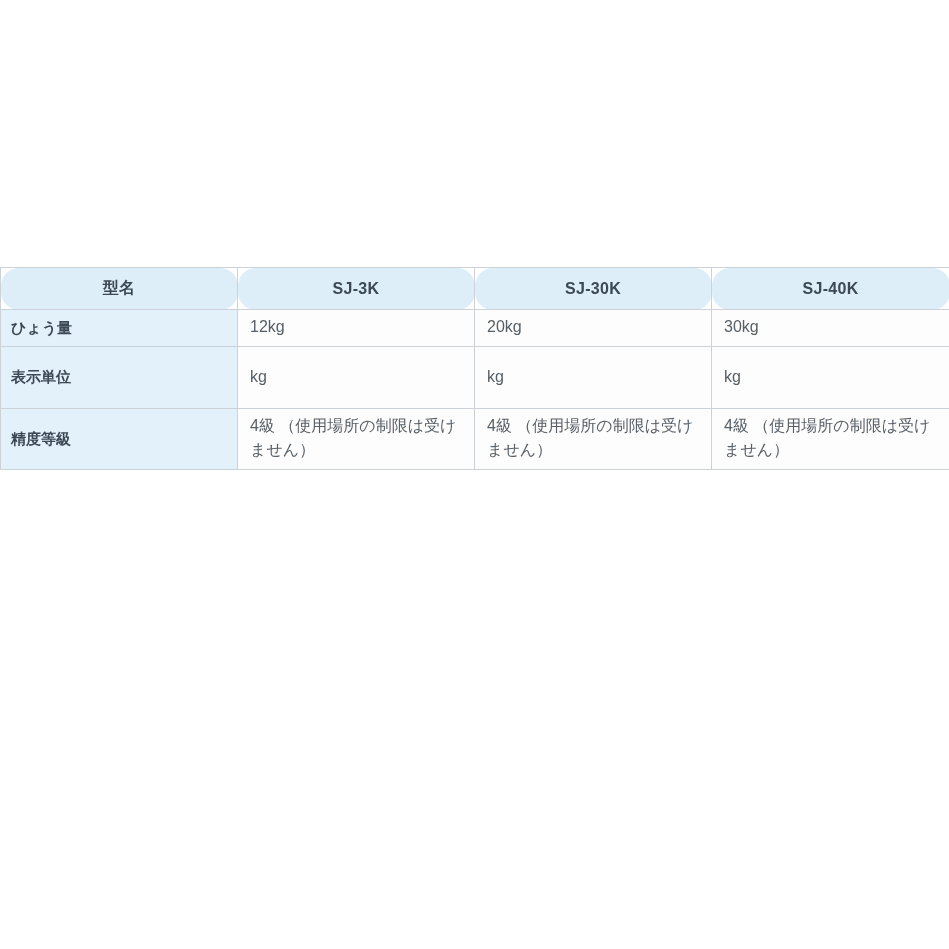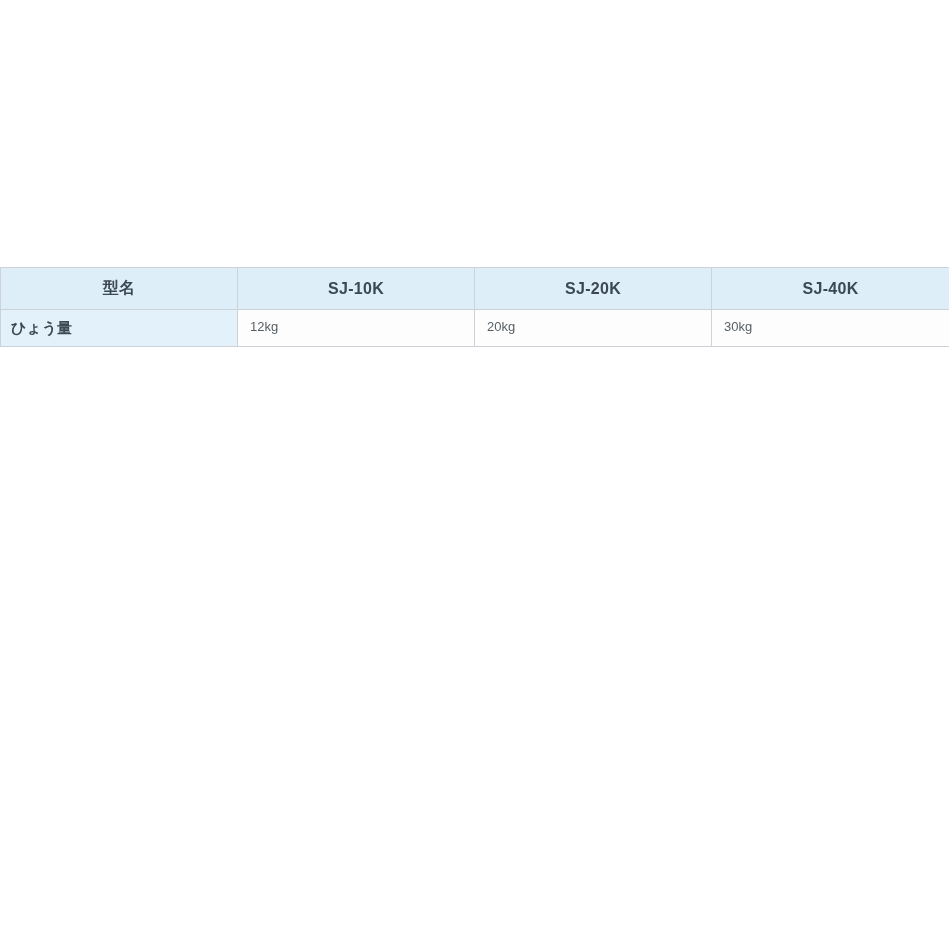--- a/index.html
+++ b/index.html
@@ -33,34 +33,35 @@
   }
   thead tr { height: 42px; }
   thead th {
     background: var(--header-bg, #ddeef9);
     color: var(--heading-text, #3c4853);
     font-size: 16px;
     font-weight: bold;
     letter-spacing: 0.3px;
     text-align: center;
     vertical-align: middle;
+    border-radius: 18px;
   }
   tbody th {
     background: var(--label-bg, #e3f1fa);
     color: var(--heading-text, #3c4853);
     font-size: 15px;
     font-weight: bold;
     text-align: left;
     vertical-align: middle;
     padding: 0 8px 0 10px;
   }
   tbody td {
     background: var(--cell-bg, #fdfdfd);
     color: var(--body-text, #575f66);
-    font-size: 13px;
+    font-size: 16px;
     font-weight: normal;
     vertical-align: middle;
     padding: 5px 13px 7px 12px;
     line-height: 24px;
   }
   tbody tr:nth-child(1) { height: 33px; }
   tbody tr:nth-child(2) { height: 62px; }
   tbody tr:nth-child(3) { height: 44px; }
   tbody tr:nth-child(4) { height: 46px; }
   tbody tr:nth-child(5) { height: 62px; }
@@ -75,34 +76,58 @@
     <table class="spec-table">
       <colgroup>
         <col style="width:237px">
         <col style="width:237px">
         <col style="width:237px">
         <col style="width:238px">
       </colgroup>
       <thead>
         <tr>
           <th>型名</th>
-          <th>SJ-10K</th>
-          <th>SJ-20K</th>
+          <th>SJ-3K</th>
+          <th>SJ-30K</th>
           <th>SJ-40K</th>
         </tr>
       </thead>
       <tbody>
         <tr>
           <th>ひょう量</th>
           <td>
               <span class="line">12kg</span>
             </td>
           <td>
               <span class="line">20kg</span>
             </td>
           <td>
               <span class="line">30kg</span>
             </td>
         </tr>
+        <tr>
+          <th>表示単位</th>
+          <td>
+              <span class="line">kg</span>
+            </td>
+          <td>
+              <span class="line">kg</span>
+            </td>
+          <td>
+              <span class="line">kg</span>
+            </td>
+        </tr>
+        <tr>
+          <th>精度等級</th>
+          <td>
+              <span class="line">4級 （使用場所の制限は受けません）</span>
+            </td>
+          <td>
+              <span class="line">4級 （使用場所の制限は受けません）</span>
+            </td>
+          <td>
+              <span class="line">4級 （使用場所の制限は受けません）</span>
+            </td>
+        </tr>
       </tbody>
     </table>
   </div>
 </div>
 
 </body></html>

